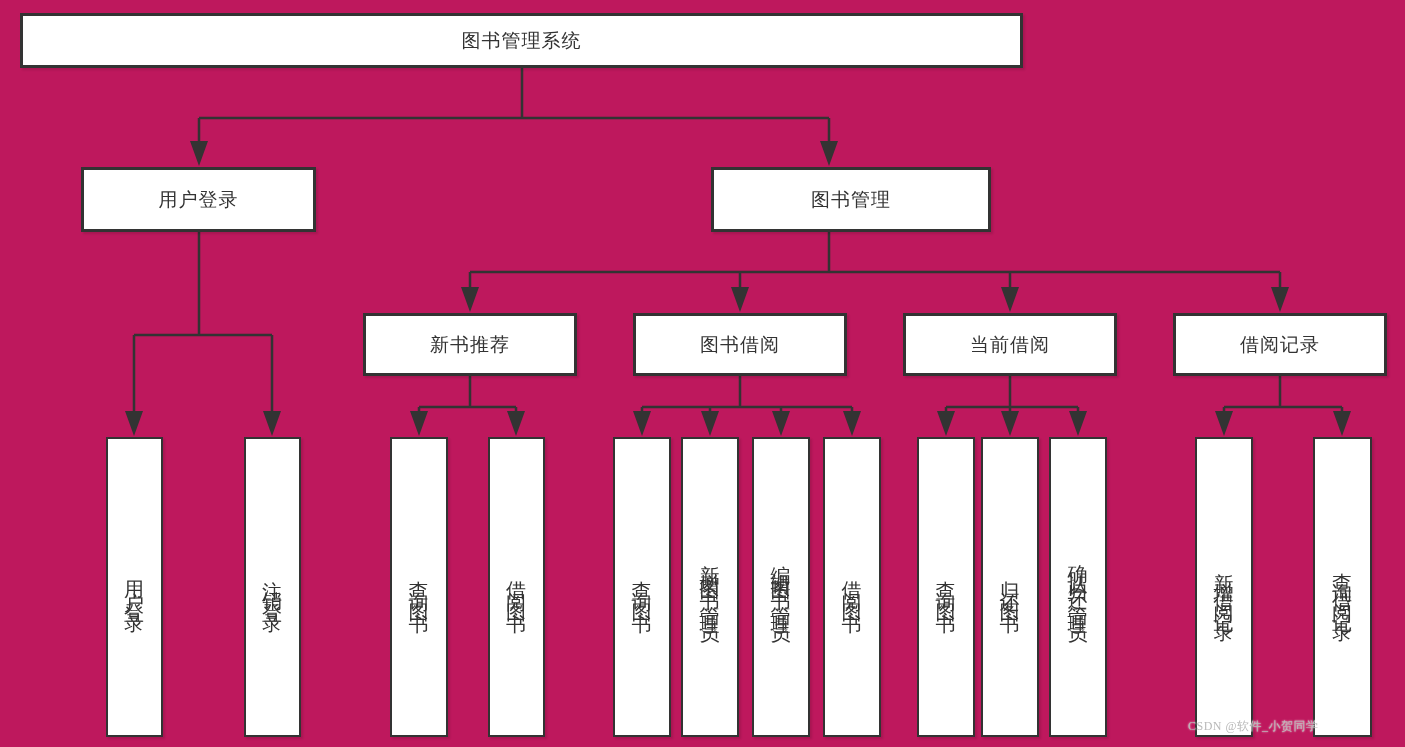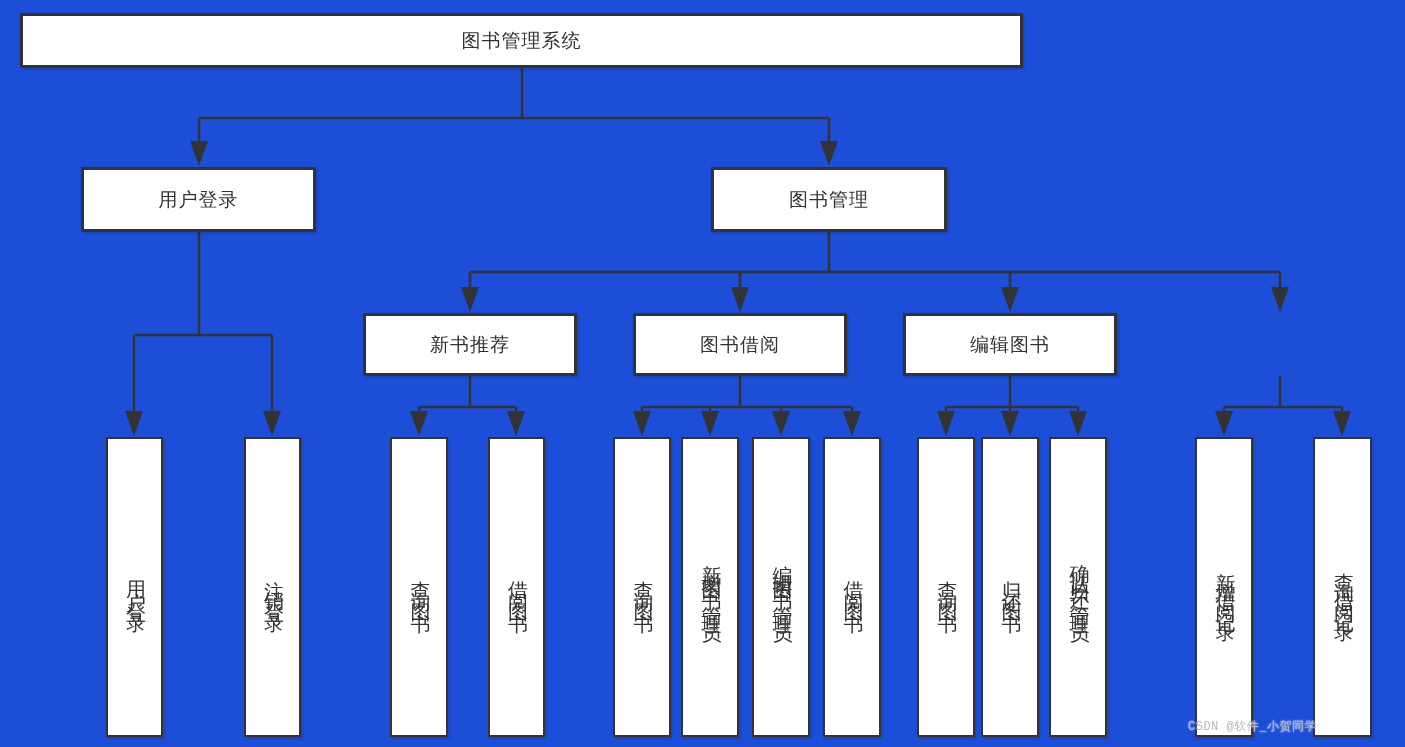--- a/index.html
+++ b/index.html
@@ -1,18 +1,18 @@
 <!DOCTYPE html>
 <html><head>
 <meta charset="utf-8">
 <style>
   html,body { margin:0; padding:0; background:#ffffff; }
   #canvas {
-    position:relative; width:1405px; height:747px; background:#1d4ed8;
-    font-family:Liberation Mono, monospace; color:#333333;
+    position:relative; width:1405px; height:747px; background:#be185d;
+    font-family:Liberation Serif, serif; color:#333333;
     overflow:hidden;
   }
   svg.edges { position:absolute; left:0; top:0; width:1405px; height:747px; }
   .node {
     position:absolute; box-sizing:border-box; background:#ffffff;
     border:3px solid #333333; display:flex; align-items:center; justify-content:center;
     box-shadow:2px 2px 2px rgba(0,0,0,0.12);
   }
   .node .lbl { font-size:19px; letter-spacing:1px; color:#333333; white-space:nowrap; }
   .vnode {
@@ -57,32 +57,35 @@
              M1215 411 L1233 411 L1224 436 Z M1333 411 L1351 411 L1342 436 Z"></path>
   </svg>
 
   <div class="node" style="left:20px; top:13px; width:1003px; height:55px;">
     <span class="lbl">图书管理系统</span>
   </div>
 
   <div class="node" style="left:81px; top:167px; width:235px; height:65px;">
     <span class="lbl">用户登录</span>
   </div>
-  <div class="node" style="left:711px; top:167px; width:236px; height:65px;">
+  <div class="node" style="left:711px; top:167px; width:280px; height:65px;">
     <span class="lbl">图书管理</span>
   </div>
 
   <div class="node" style="left:633px; top:313px; width:214px; height:63px;">
     <span class="lbl">图书借阅</span>
   </div>
   <div class="node" style="left:363px; top:313px; width:214px; height:63px;">
     <span class="lbl">新书推荐</span>
   </div>
   <div class="node" style="left:903px; top:313px; width:214px; height:63px;">
-    <span class="lbl">编辑图书</span>
+    <span class="lbl">当前借阅</span>
+  </div>
+  <div class="node" style="left:1173px; top:313px; width:214px; height:63px;">
+    <span class="lbl">借阅记录</span>
   </div>
 
   <div class="vnode" style="left:106px; top:437px; width:57px; height:300px;">
     <span class="vlbl">用户登录</span>
   </div>
   <div class="vnode" style="left:244px; top:437px; width:57px; height:300px;">
     <span class="vlbl">注销登录</span>
   </div>
 
   <div class="vnode" style="left:390px; top:437px; width:58px; height:300px;">

